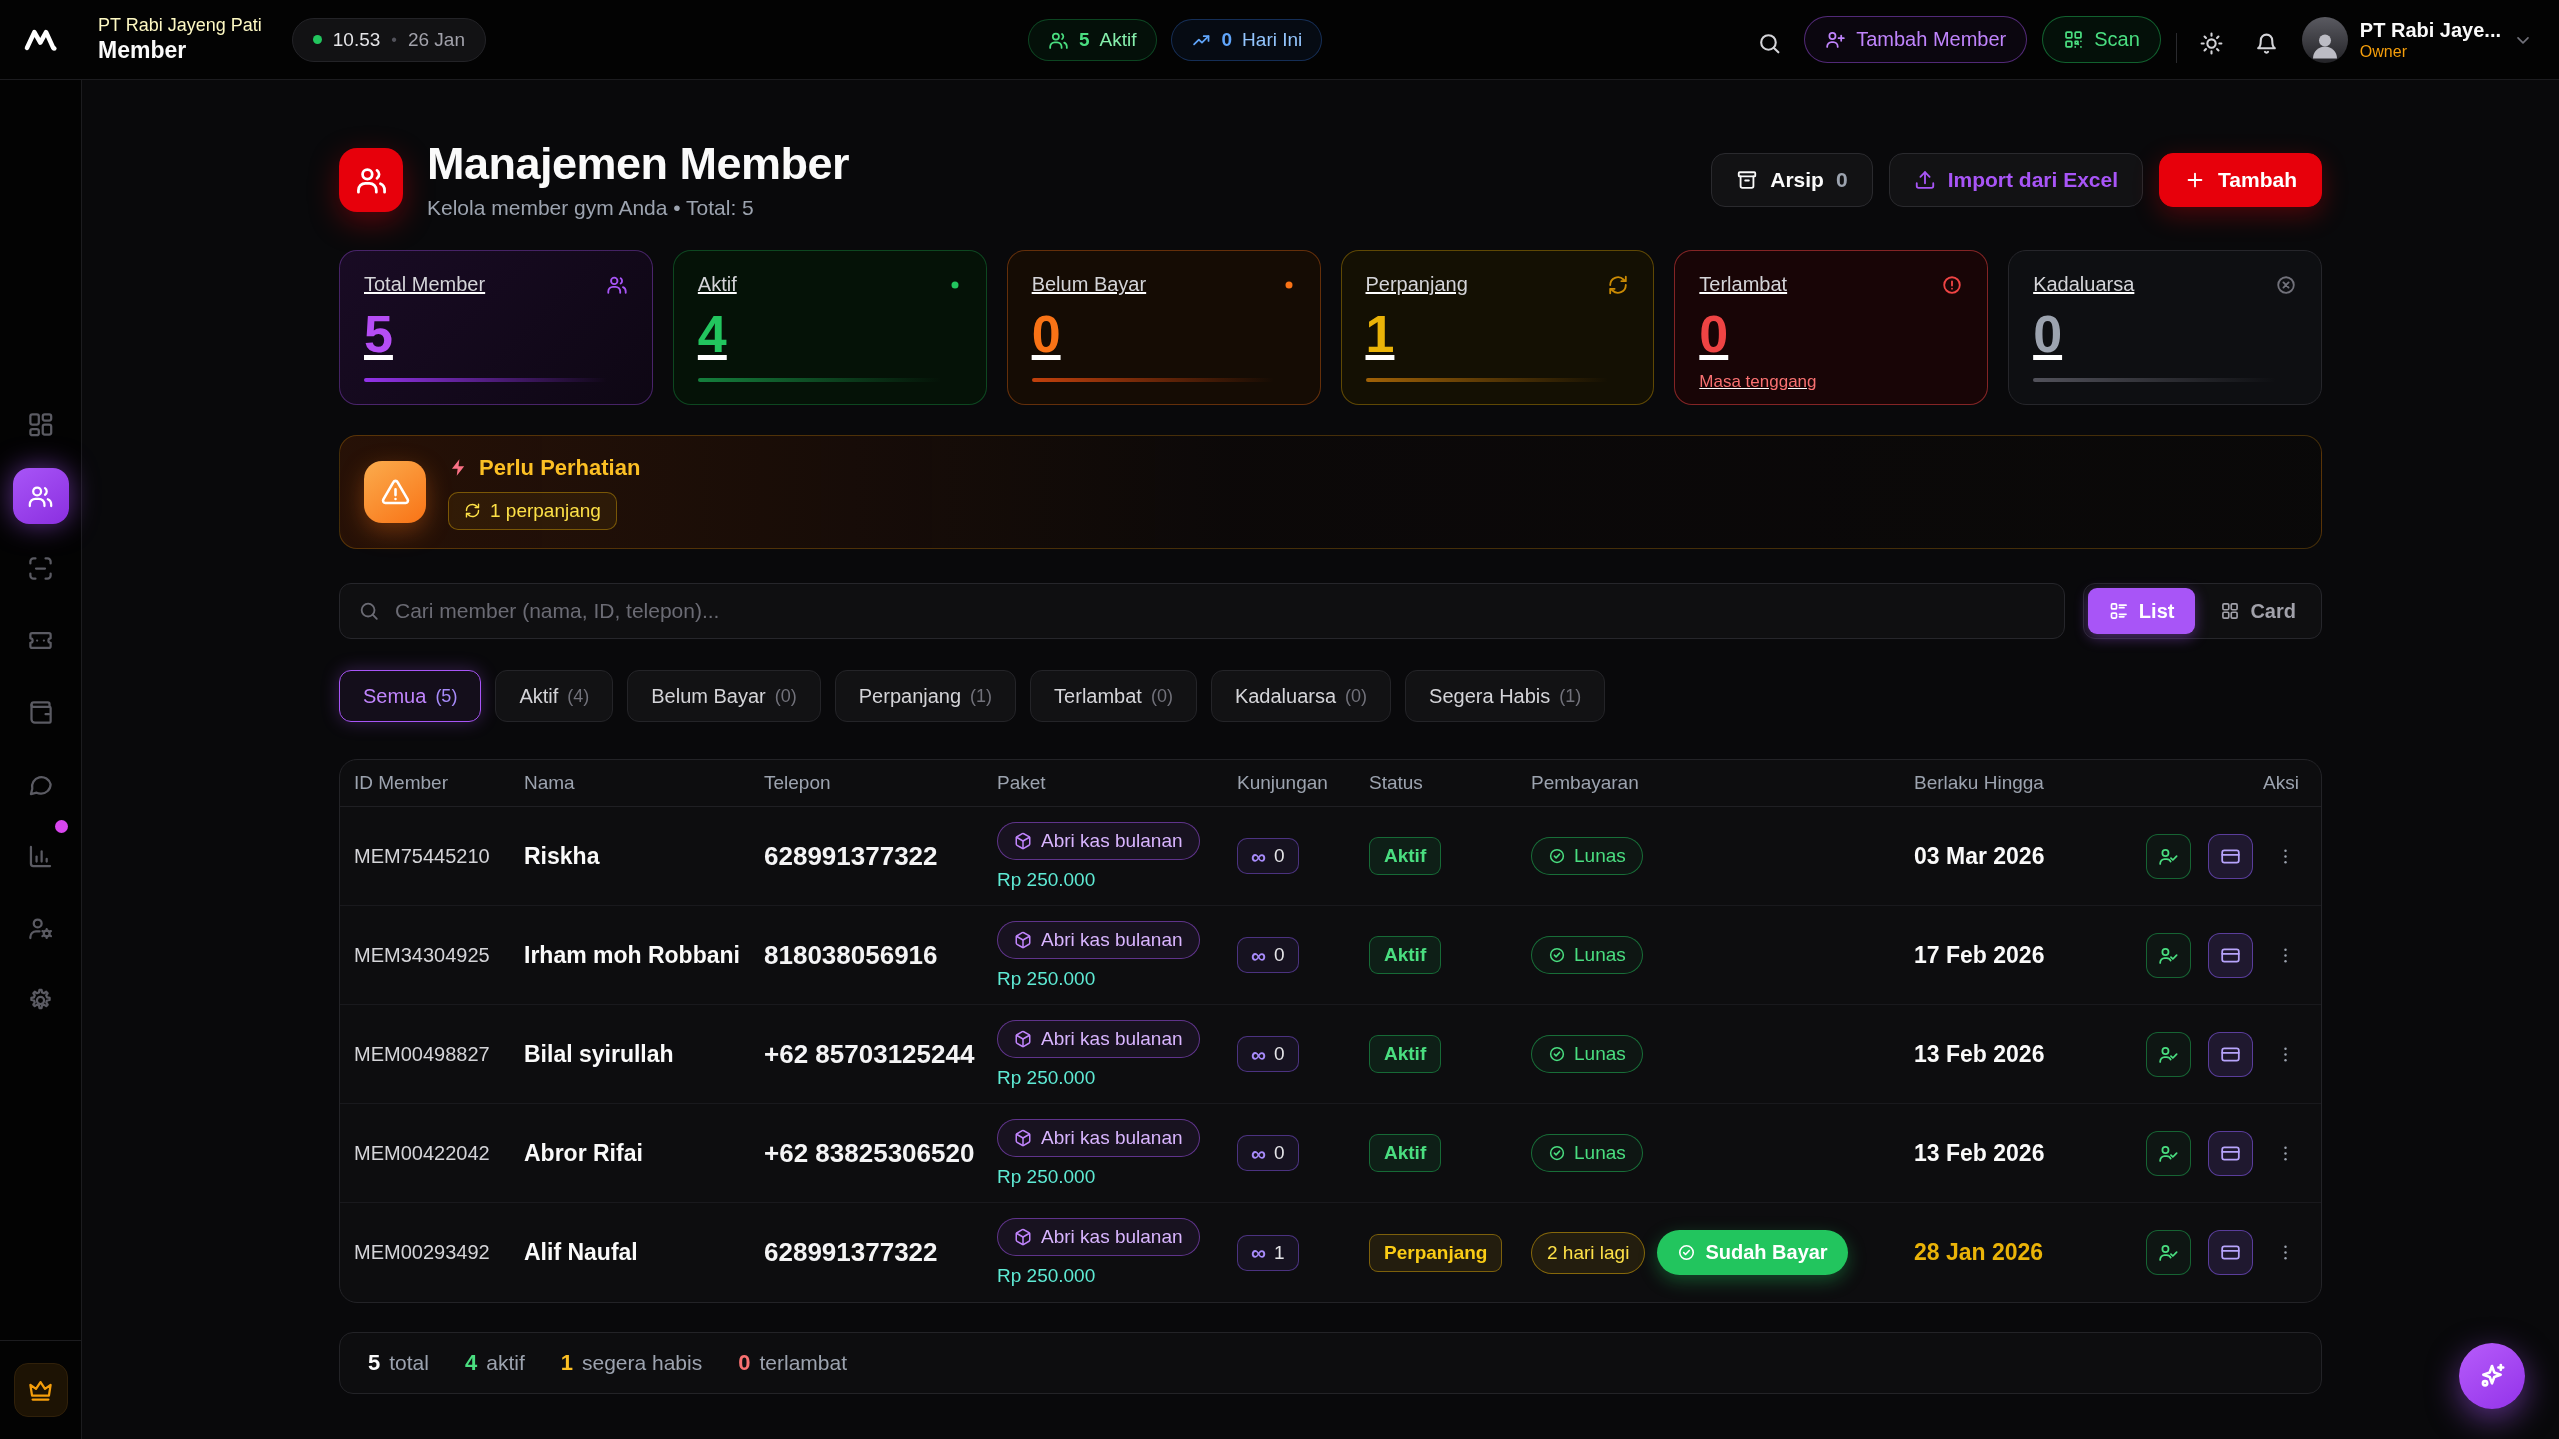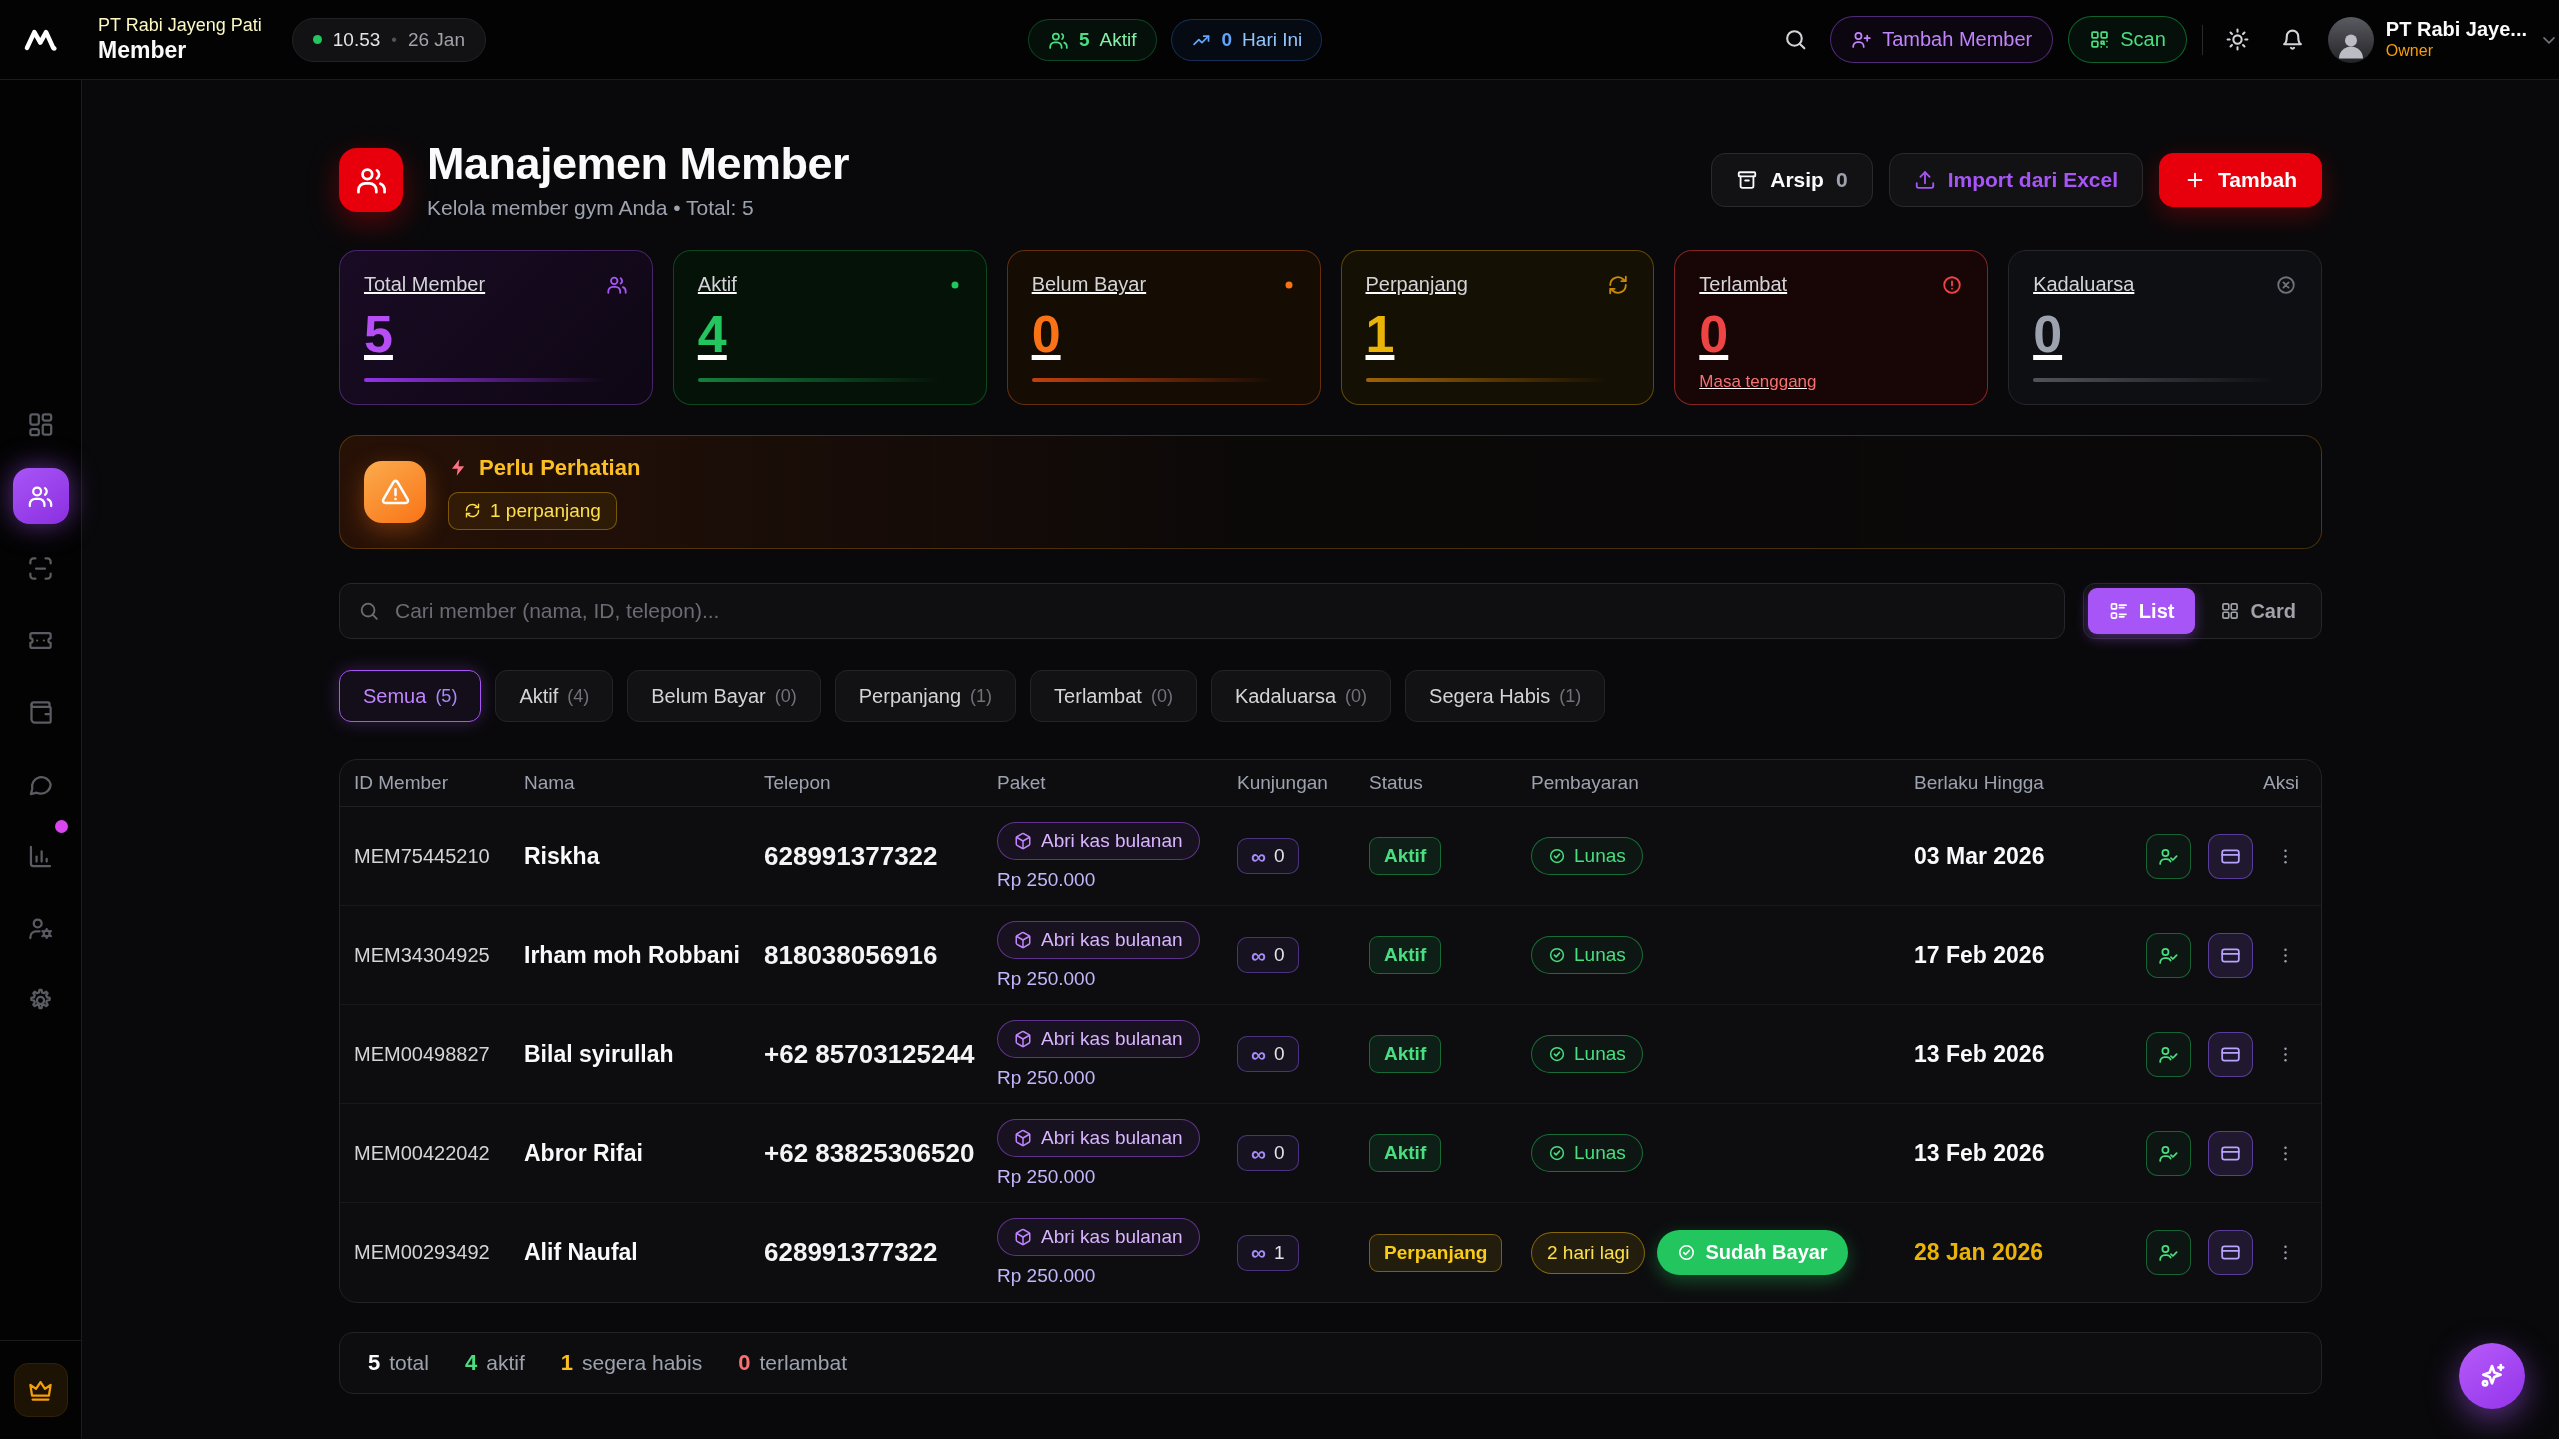--- a/index.html
+++ b/index.html
@@ -19,21 +19,21 @@
   .sep{color:#52525b;font-size:16px;}
   .muted{color:#a1a1aa;}
   .top-badges{position:absolute;left:1028px;top:0;height:80px;display:flex;gap:14px;align-items:center;}
   .badge{display:flex;align-items:center;gap:10px;border-radius:999px;padding:9px 19px;font-size:19px;}
   .badge b{font-weight:700;}
   .badge .ic{width:21px;height:21px;}
   .badge-green{background:rgba(34,197,94,.07);border:1px solid rgba(34,197,94,.3);color:#86efac;}
   .badge-green b,.badge-green .ic{color:#4ade80;}
   .badge-blue{background:rgba(59,130,246,.07);border:1px solid rgba(59,130,246,.3);color:#93c5fd;}
   .badge-blue b,.badge-blue .ic{color:#60a5fa;}
-  .top-right{margin-left:auto;display:flex;align-items:center;gap:15px;}
+  .top-right{margin-left:auto;display:flex;align-items:flex-end;gap:15px;padding-right:26px;}
   .icon-btn{background:none;border:none;color:#d4d4d8;width:40px;height:40px;display:flex;align-items:center;justify-content:center;cursor:pointer;padding:0;}
   .icon-btn .ic{width:25px;height:25px;}
   .pill-btn{display:flex;align-items:center;gap:10px;border-radius:999px;padding:11px 20px;font-size:20px;cursor:pointer;background:rgba(168,85,247,.05);border:1px solid rgba(168,85,247,.45);color:#c084fc;font-family:inherit;}
   .pill-btn .ic{width:21px;height:21px;}
   .pill-btn.green{background:rgba(34,197,94,.07);border-color:rgba(34,197,94,.45);color:#4ade80;}
   .v-divider{width:1px;height:30px;background:#2a2a2e;}
   .user-chip{display:flex;align-items:center;gap:12px;cursor:pointer;background:none;border:none;color:#fff;padding:0;font-family:inherit;}
   .avatar{width:46px;height:46px;border-radius:50%;background:linear-gradient(180deg,#5a5a61,#232327);display:flex;align-items:flex-end;justify-content:center;overflow:hidden;color:#bcbcc4;}
   .avatar .ic{width:36px;height:36px;}
   .user-meta{text-align:left;}
@@ -130,21 +130,21 @@
   .th{font-size:19px;color:#9ca3af;padding-left:14px;}
   .th:last-child{text-align:right;padding-right:22px;}
   .trow{height:99px;border-bottom:1px solid #19191d;cursor:pointer;}
   .trow:last-child{border-bottom:none;}
   .td{padding-left:14px;}
   .cell-id{font-size:20px;color:#d4d4d8;}
   .cell-name{font-size:23px;font-weight:700;color:#fafafa;}
   .cell-phone{font-size:26px;font-weight:600;color:#f4f4f5;}
   .pill-paket{display:inline-flex;align-items:center;gap:9px;border-radius:999px;border:1px solid rgba(168,85,247,.5);background:rgba(168,85,247,.08);color:#d8b4fe;font-size:19px;padding:7px 16px;}
   .pill-paket .ic{width:18px;height:18px;color:#c084fc;}
-  .cell-price{margin-top:9px;font-size:19px;color:#c4b5fd;}
+  .cell-price{margin-top:9px;font-size:19px;color:#5eead4;}
   .pill-visits{display:inline-flex;align-items:center;gap:8px;border-radius:10px;border:1px solid rgba(139,92,246,.45);background:rgba(139,92,246,.08);padding:6px 13px;font-size:19px;color:#e4e4e7;}
   .pill-visits .inf{color:#a78bfa;font-size:21px;font-weight:700;line-height:1;}
   .pill-status{display:inline-flex;align-items:center;border-radius:9px;padding:7px 14px;font-size:19px;font-weight:600;}
   .pill-status.aktif{background:rgba(34,197,94,.1);border:1px solid rgba(34,197,94,.45);color:#4ade80;}
   .pill-status.perpanjang{background:rgba(234,179,8,.1);border:1px solid rgba(234,179,8,.45);color:#facc15;}
   .pill-pay{display:inline-flex;align-items:center;gap:8px;border-radius:999px;border:1px solid rgba(34,197,94,.5);background:rgba(34,197,94,.05);color:#4ade80;font-size:19px;padding:7px 16px;}
   .pill-pay .ic{width:18px;height:18px;}
   .pay-group{display:flex;align-items:center;gap:12px;}
   .chip-due{display:inline-flex;border-radius:999px;border:1px solid rgba(234,179,8,.5);background:rgba(234,179,8,.1);color:#fde047;font-size:19px;padding:9px 15px;}
   .btn-paid{display:inline-flex;align-items:center;gap:9px;border:none;border-radius:999px;background:#22c55e;color:#fff;font-size:20px;font-weight:700;padding:11px 20px;cursor:pointer;box-shadow:0 6px 18px rgba(34,197,94,.35);font-family:inherit;}

